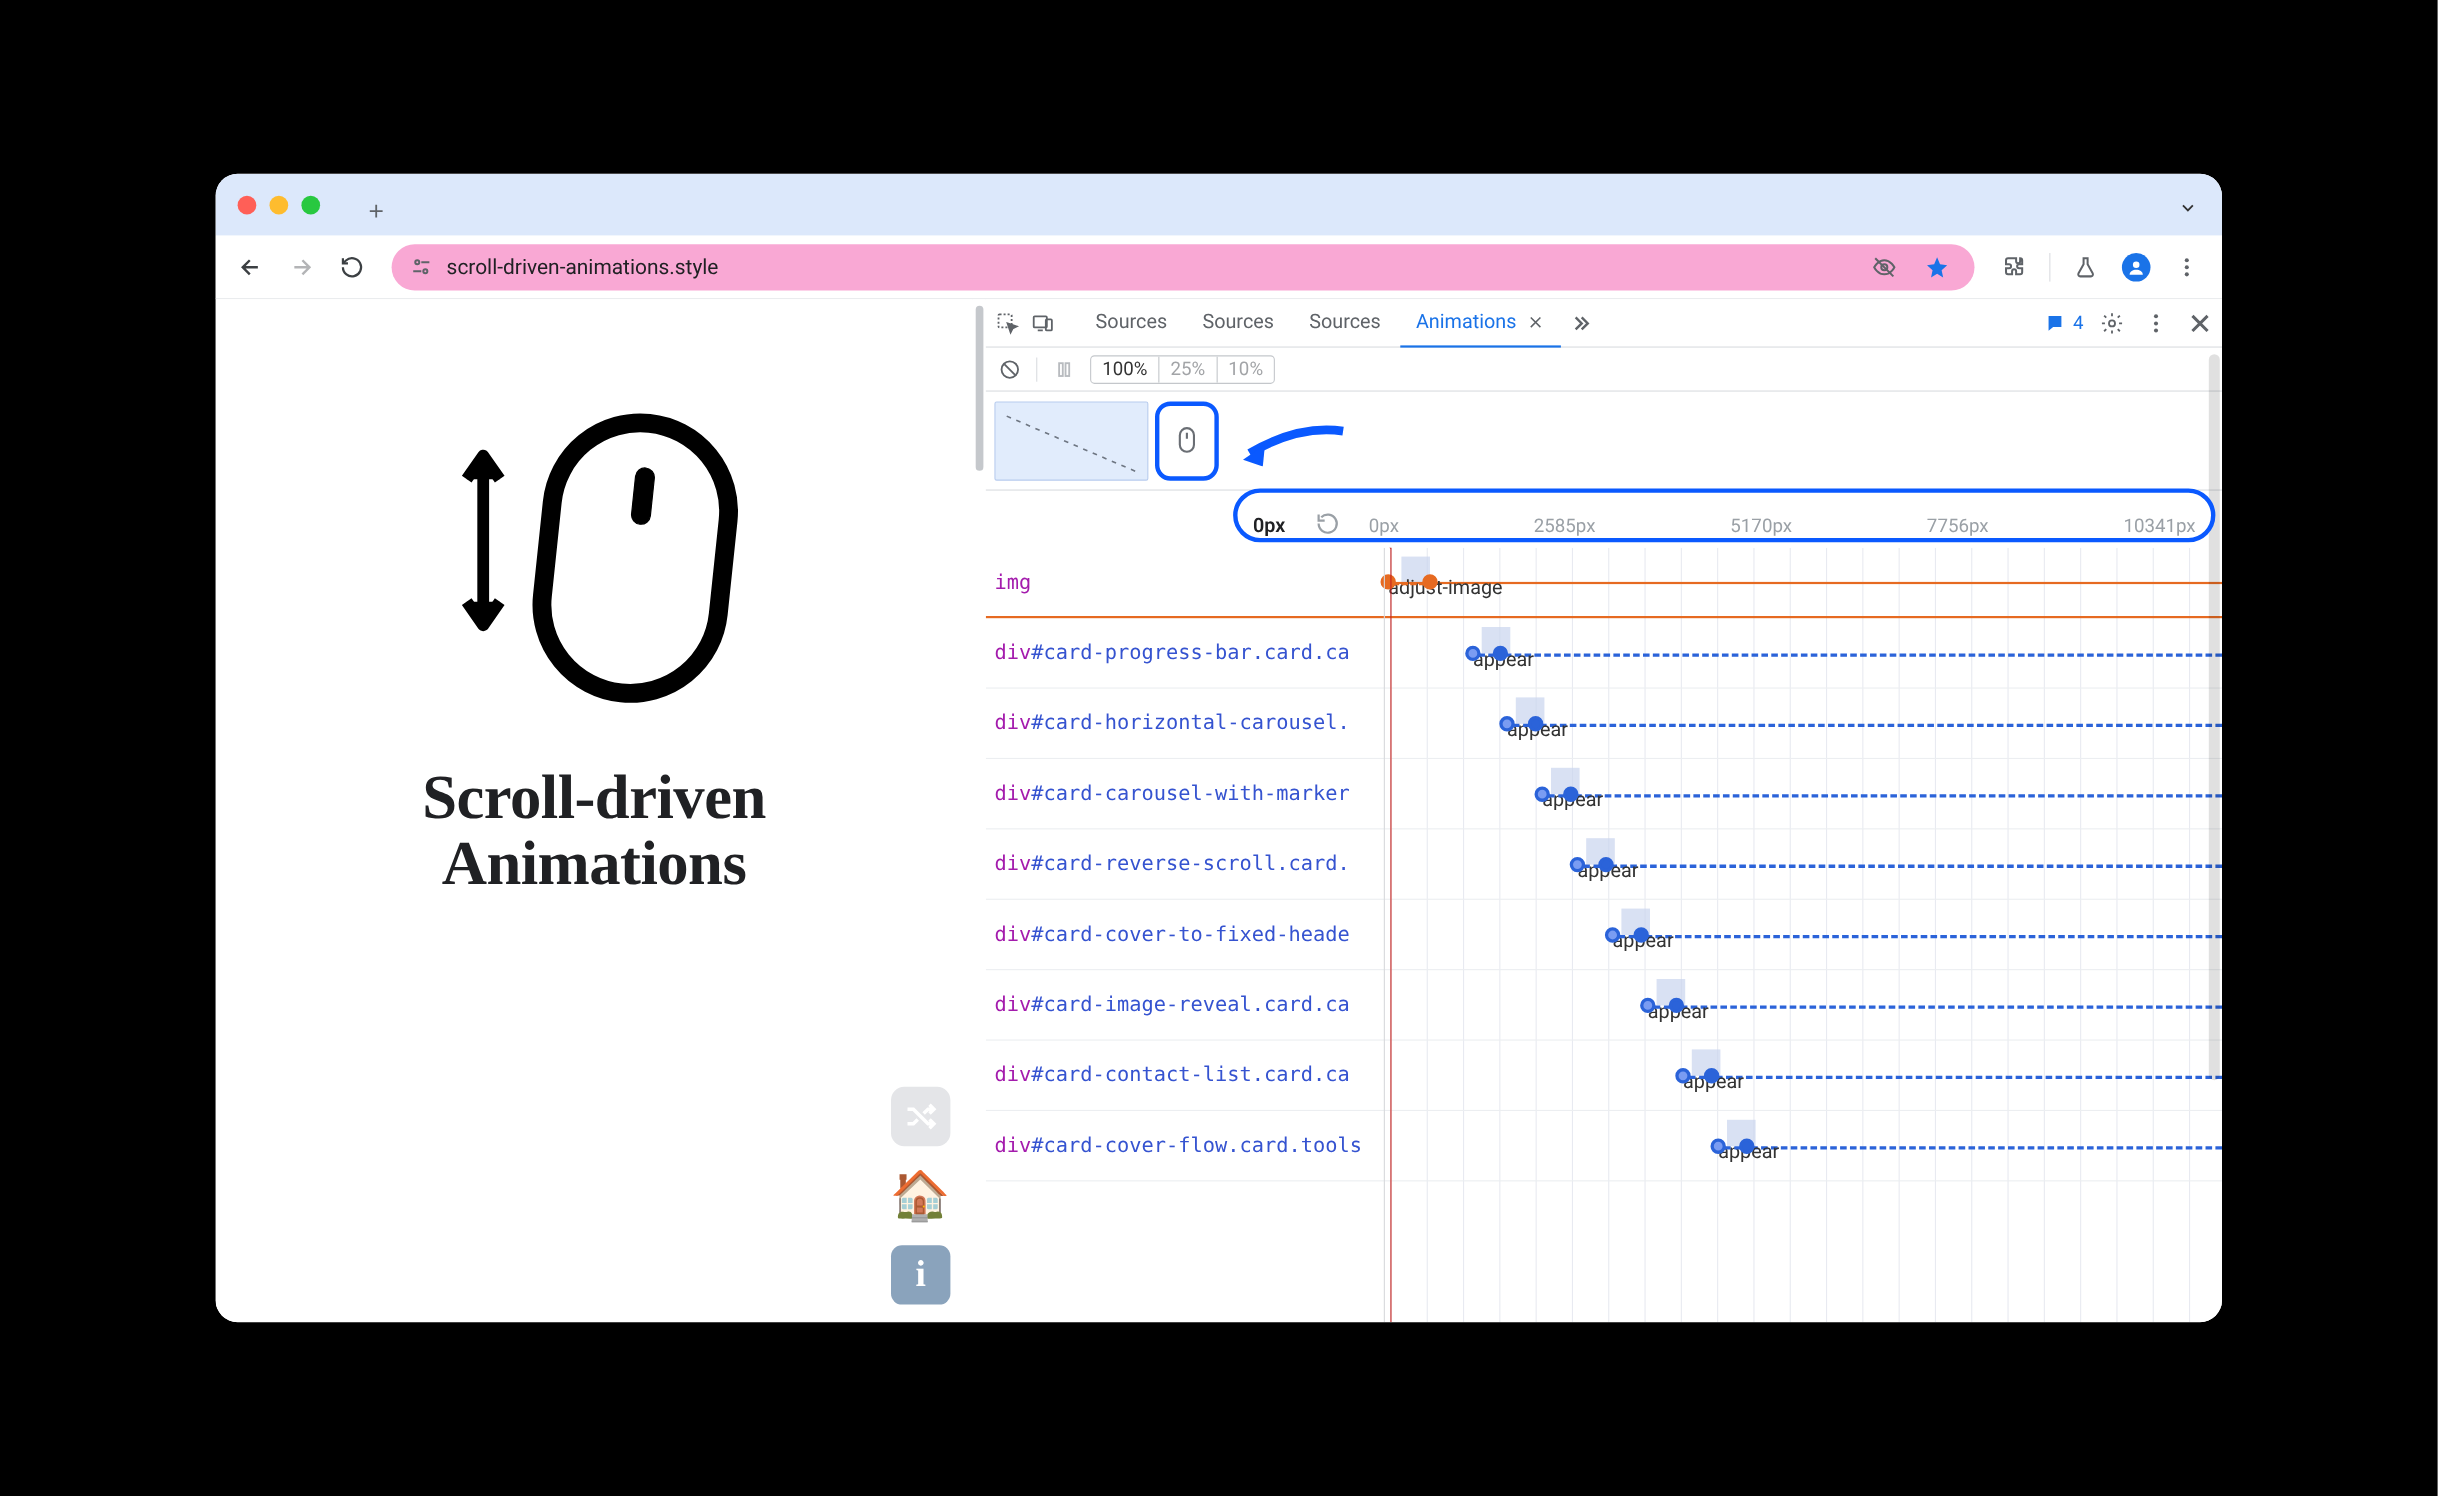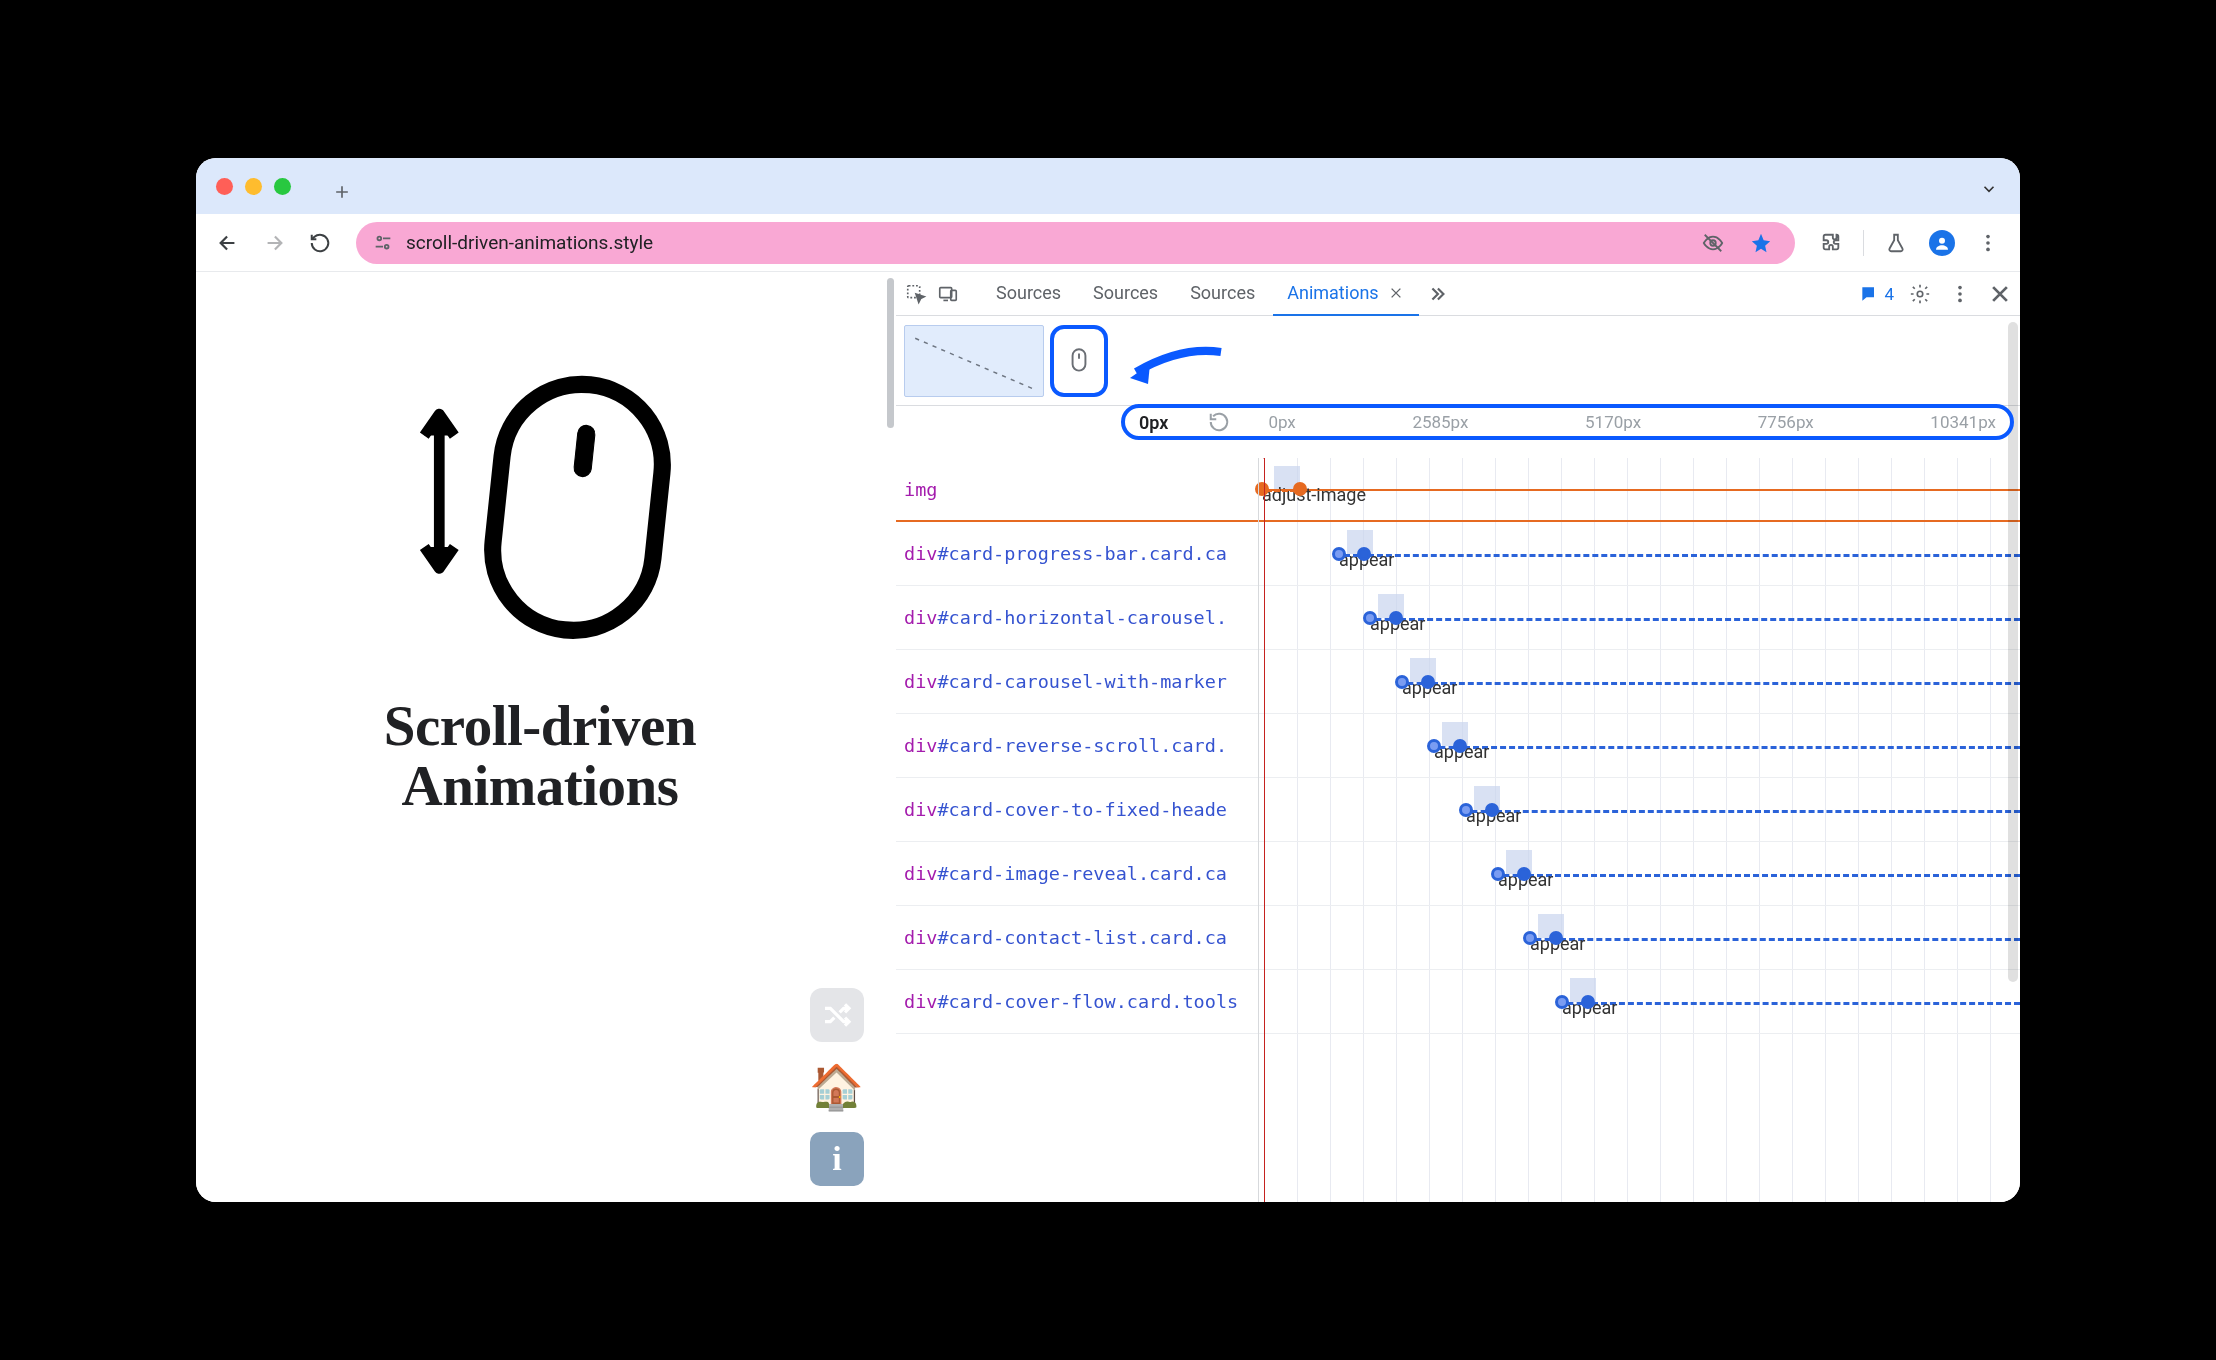--- a/index.html
+++ b/index.html
@@ -276,28 +276,28 @@
   .callout-arrow {
     position:absolute;
     left:230px; top:28px;
   }
   .callout-arrow svg{ width:100px;height:40px; }
 
   .ruler-wrap {
     position:absolute;
     left:225px; top:-2px;
     right:6px;
-    height:36px;
+    height:49px;
     border:4px solid var(--blue-bright);
     border-radius:26px;
     background:#fff;
     display:flex;
-    align-items:center;
+    align-items:flex-end;
     padding:0 14px;
-    gap:30px;
+    gap:18px;
     z-index: 5;
   }
   .ruler-row {
     height:52px;
     position:relative;
     display:flex;
     align-items:center;
   }
   .scrollpos { font-size:18px; font-weight:600; color:#202124; margin-right:8px; }
   .replay-ic { width:26px;height:26px;color:#9aa0a6; display:flex;align-items:center;justify-content:center; }
@@ -591,20 +591,40 @@
               </svg>
           </div>
           <div class="dt-icon">
             <svg viewBox="0 0 16 16" stroke="#5f6368" stroke-width="2">
                 <path d="M3 3 L13 13 M13 3 L3 13"></path>
               </svg>
           </div>
         </div>
       </div>
 
+      <div class="anim-toolbar">
+        <div class="dt-icon">
+          <svg viewBox="0 0 24 24" fill="none" stroke="#5f6368" stroke-width="2">
+              <circle cx="12" cy="12" r="9"></circle>
+              <path d="M6 6 L18 18"></path>
+            </svg>
+        </div>
+        <div class="mini-divider"></div>
+        <div class="dt-icon" style="color:#b8bbbf;">
+          <svg viewBox="0 0 24 24" fill="none" stroke="currentColor" stroke-width="2">
+              <rect x="7" y="5" width="4" height="14"></rect>
+              <rect x="14" y="5" width="4" height="14"></rect>
+            </svg>
+        </div>
+        <div class="speed-group">
+          <div class="speed-btn active">100%</div>
+          <div class="speed-btn">25%</div>
+          <div class="speed-btn">10%</div>
+        </div>
+      </div>
 
       <div class="preview-row">
         <div class="preview-card">
           <svg viewBox="0 0 120 60" stroke="#6e7682" stroke-width="1.4" stroke-dasharray="4 5" fill="none">
             <path d="M4 6 L116 54"></path>
           </svg>
         </div>
         <div class="mouse-card">
           <svg viewBox="0 0 24 28" fill="none" stroke="#6a6e74" stroke-width="1.8">
             <rect x="6" y="3" width="12" height="20" rx="6"></rect>

